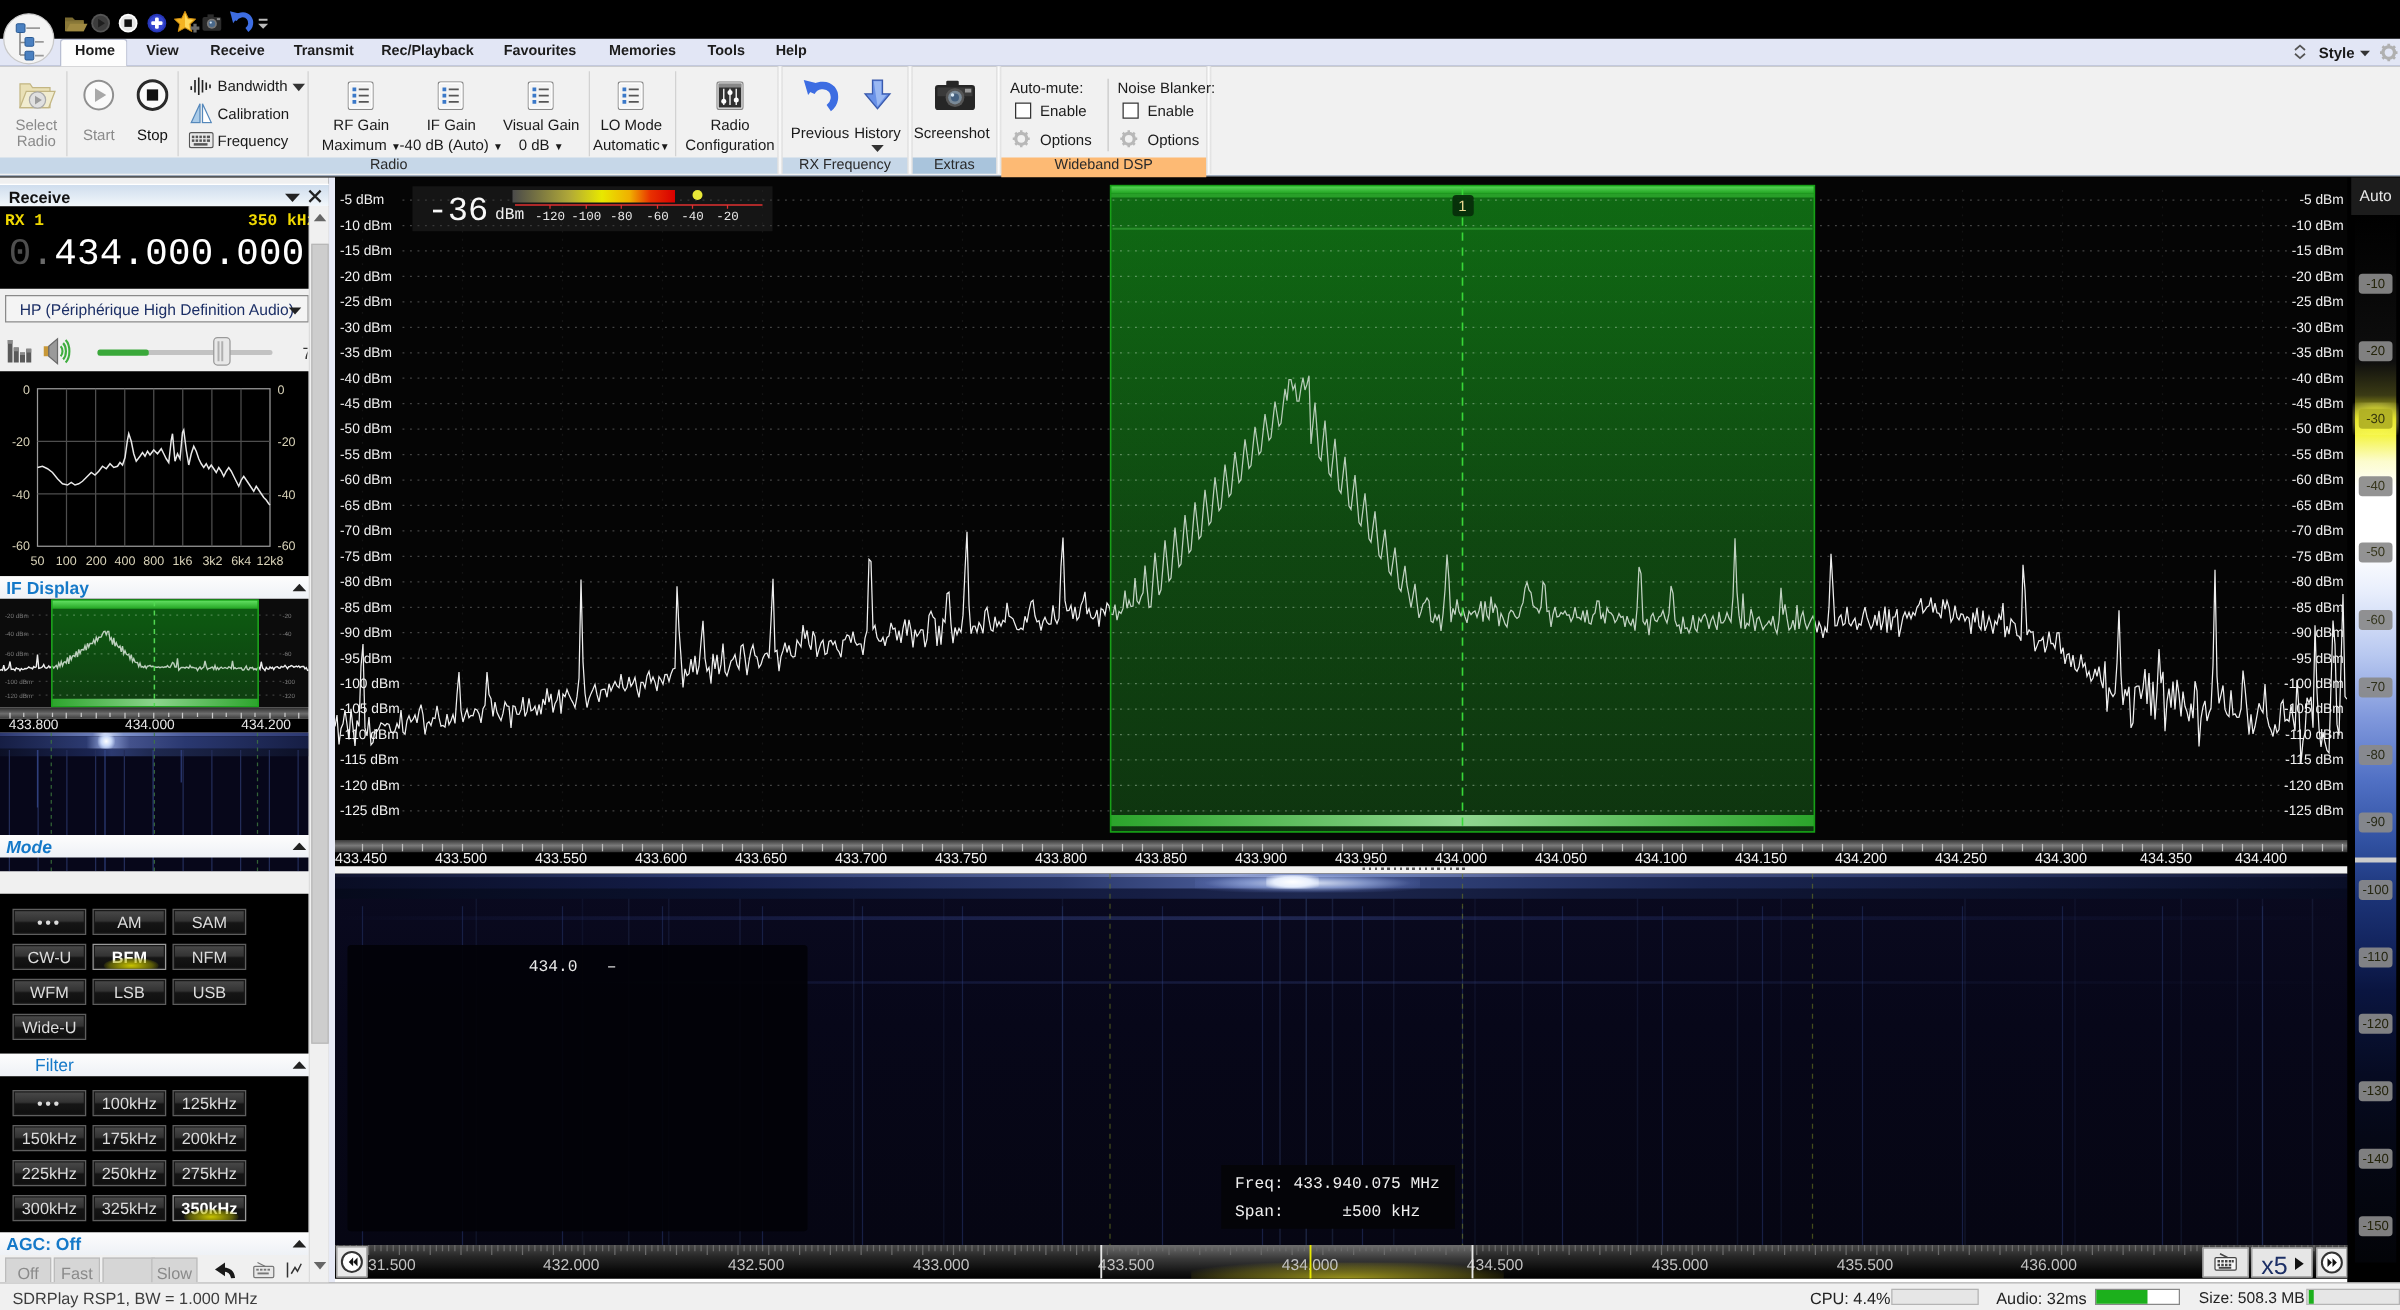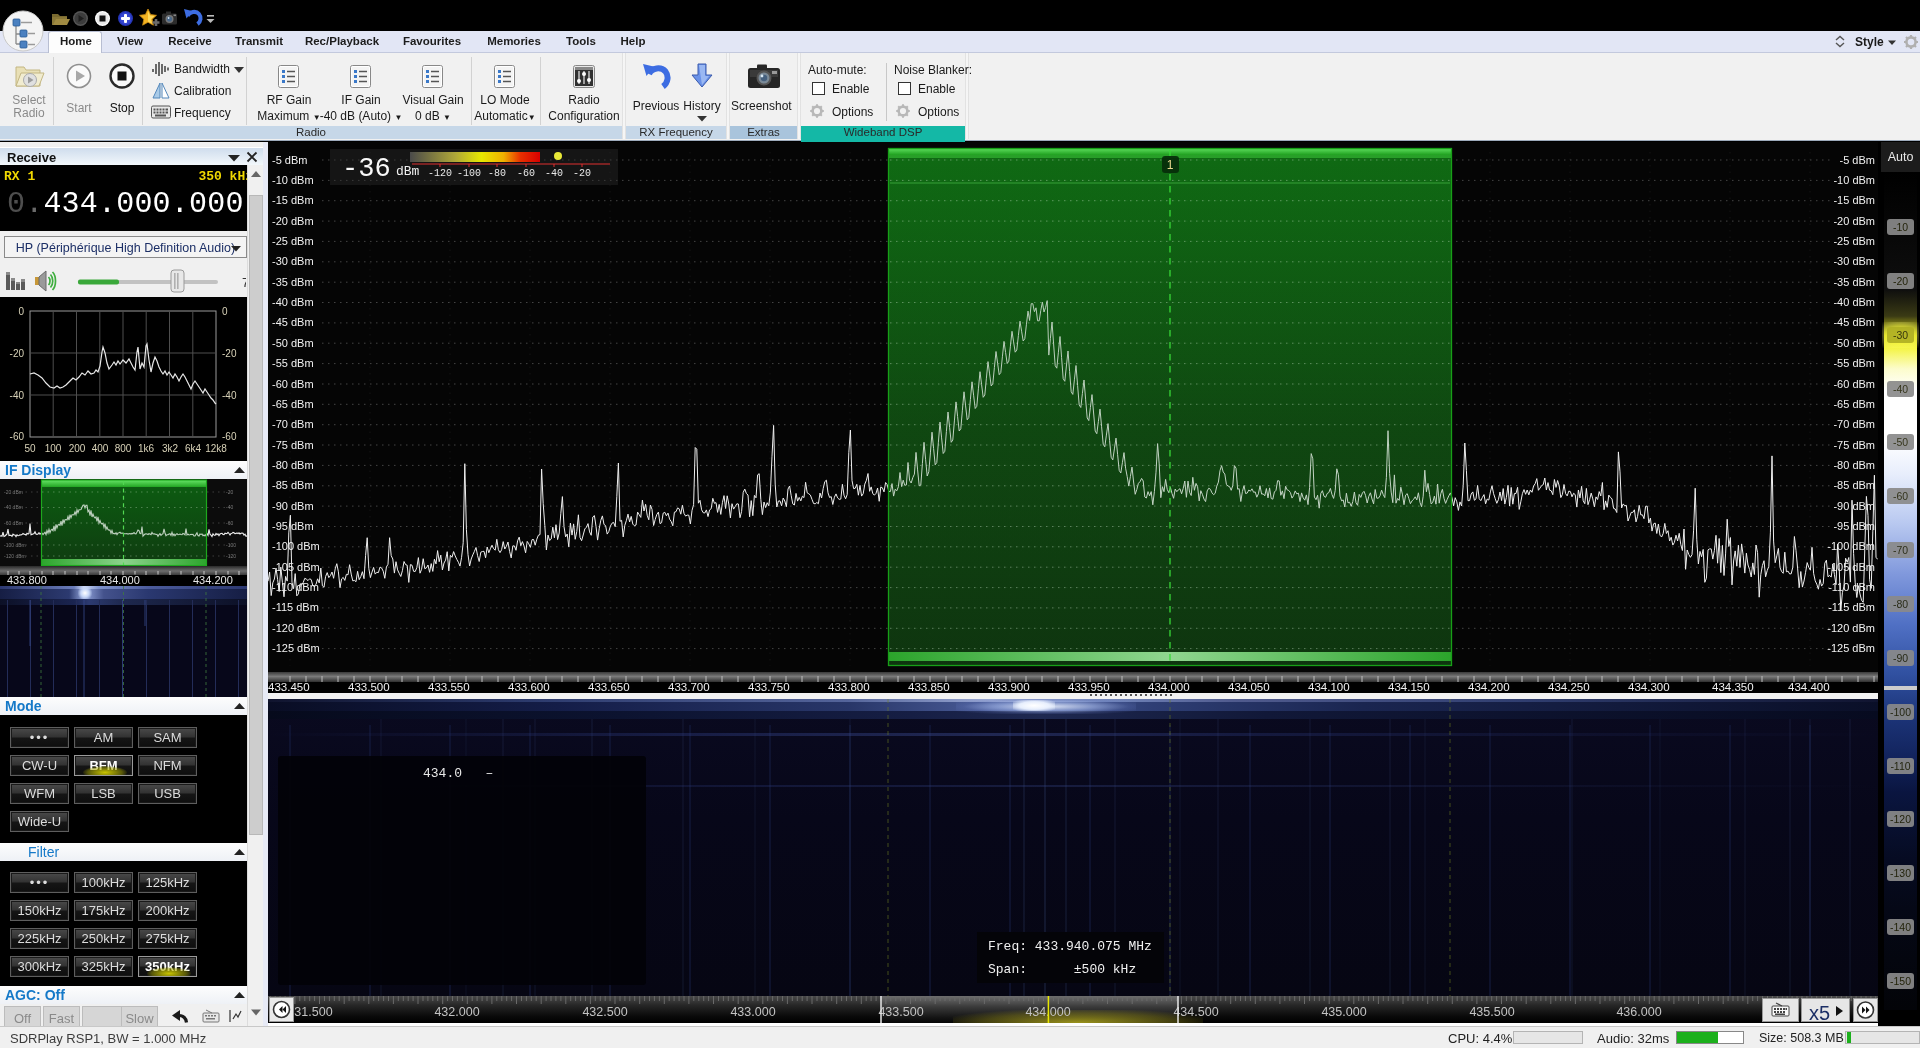--- a/index.html
+++ b/index.html
@@ -134,21 +134,21 @@
       </g>
     </g>
   </svg>
 </div>
 
 <div id="ribbon" class="abs" style="left:0;top:53px;width:1920px;height:88px;background:#f1f1f1;border-bottom:1px solid #9daabb;">
 
   <div class="abs" style="left:0;top:73px;width:622px;height:13px;background:#c6d7e8;color:#2a2a2a;font-size:11.5px;text-align:center;line-height:13px;">Radio</div>
   <div class="abs" style="left:626px;top:73px;width:100px;height:13px;background:#c6d7e8;color:#2a2a2a;font-size:11.5px;text-align:center;line-height:13px;">RX Frequency</div>
   <div class="abs" style="left:730px;top:73px;width:67px;height:13px;background:#a9c4dc;color:#2a2a2a;font-size:11.5px;text-align:center;line-height:13px;">Extras</div>
-  <div class="abs" style="left:801px;top:73px;width:164px;height:19px;background:#14b8a6;color:#2a2a2a;font-size:11.5px;text-align:center;line-height:13px;">Wideband DSP</div>
+  <div class="abs" style="left:801px;top:73px;width:164px;height:19px;background:#fdba74;color:#2a2a2a;font-size:11.5px;text-align:center;line-height:13px;">Wideband DSP</div>
 
   <div class="abs" style="left:622px;top:0;width:4px;height:86px;background:linear-gradient(90deg,#d8d8d8,#fff,#d8d8d8);"></div>
   <div class="abs" style="left:726px;top:0;width:4px;height:86px;background:linear-gradient(90deg,#d8d8d8,#fff,#d8d8d8);"></div>
   <div class="abs" style="left:797px;top:0;width:4px;height:86px;background:linear-gradient(90deg,#d8d8d8,#fff,#d8d8d8);"></div>
   <div class="abs" style="left:965px;top:0;width:4px;height:86px;background:linear-gradient(90deg,#d8d8d8,#fff,#d8d8d8);"></div>
 
   <div class="abs" style="left:53px;top:4px;width:1px;height:68px;background:#d2d2d2;"></div>
   <div class="abs" style="left:142px;top:4px;width:1px;height:68px;background:#d2d2d2;"></div>
   <div class="abs" style="left:246px;top:4px;width:1px;height:68px;background:#d2d2d2;"></div>
   <div class="abs" style="left:471px;top:4px;width:1px;height:68px;background:#d2d2d2;"></div>
@@ -447,21 +447,21 @@
     </g>
     <g stroke="#36488c" stroke-width="1" opacity="0.8">
       <path d="M84 14 V111 M30 14 V60 M122.5 14 V111 M145 14 V40"></path>
     </g>
     <g stroke="#3f7a3f" stroke-width="1" stroke-dasharray="3,3" opacity="0.8">
       <path d="M41 0 V111 M123.5 0 V111 M206 0 V111"></path>
     </g>
   </svg>
 </div>
 
-<div class="abs" style="left:0;top:697px;width:248px;height:18px;background:linear-gradient(180deg,#fdfdfd,#eef1f6);">
+<div class="abs" style="left:0;top:668px;width:248px;height:18px;background:linear-gradient(180deg,#fdfdfd,#eef1f6);font-style:italic;">
   <span class="abs" style="left:5px;top:1px;font-size:14px;font-weight:bold;color:#1579c8;">Mode</span>
   <svg class="abs" style="left:234px;top:6px;" width="11" height="7">
       <path d="M5.5 0 L11 6 0 6 z" fill="#222"></path>
     </svg>
 </div>
 <div class="abs" style="left:0;top:715px;width:247px;height:128px;background:#000;">
   <div class="mbtn" style="left:10px;top:12px;letter-spacing:2px;">•••</div>
   <div class="mbtn" style="left:74px;top:12px;">AM</div>
   <div class="mbtn" style="left:138px;top:12px;">SAM</div>
   <div class="mbtn" style="left:10px;top:40px;">CW-U</div>

